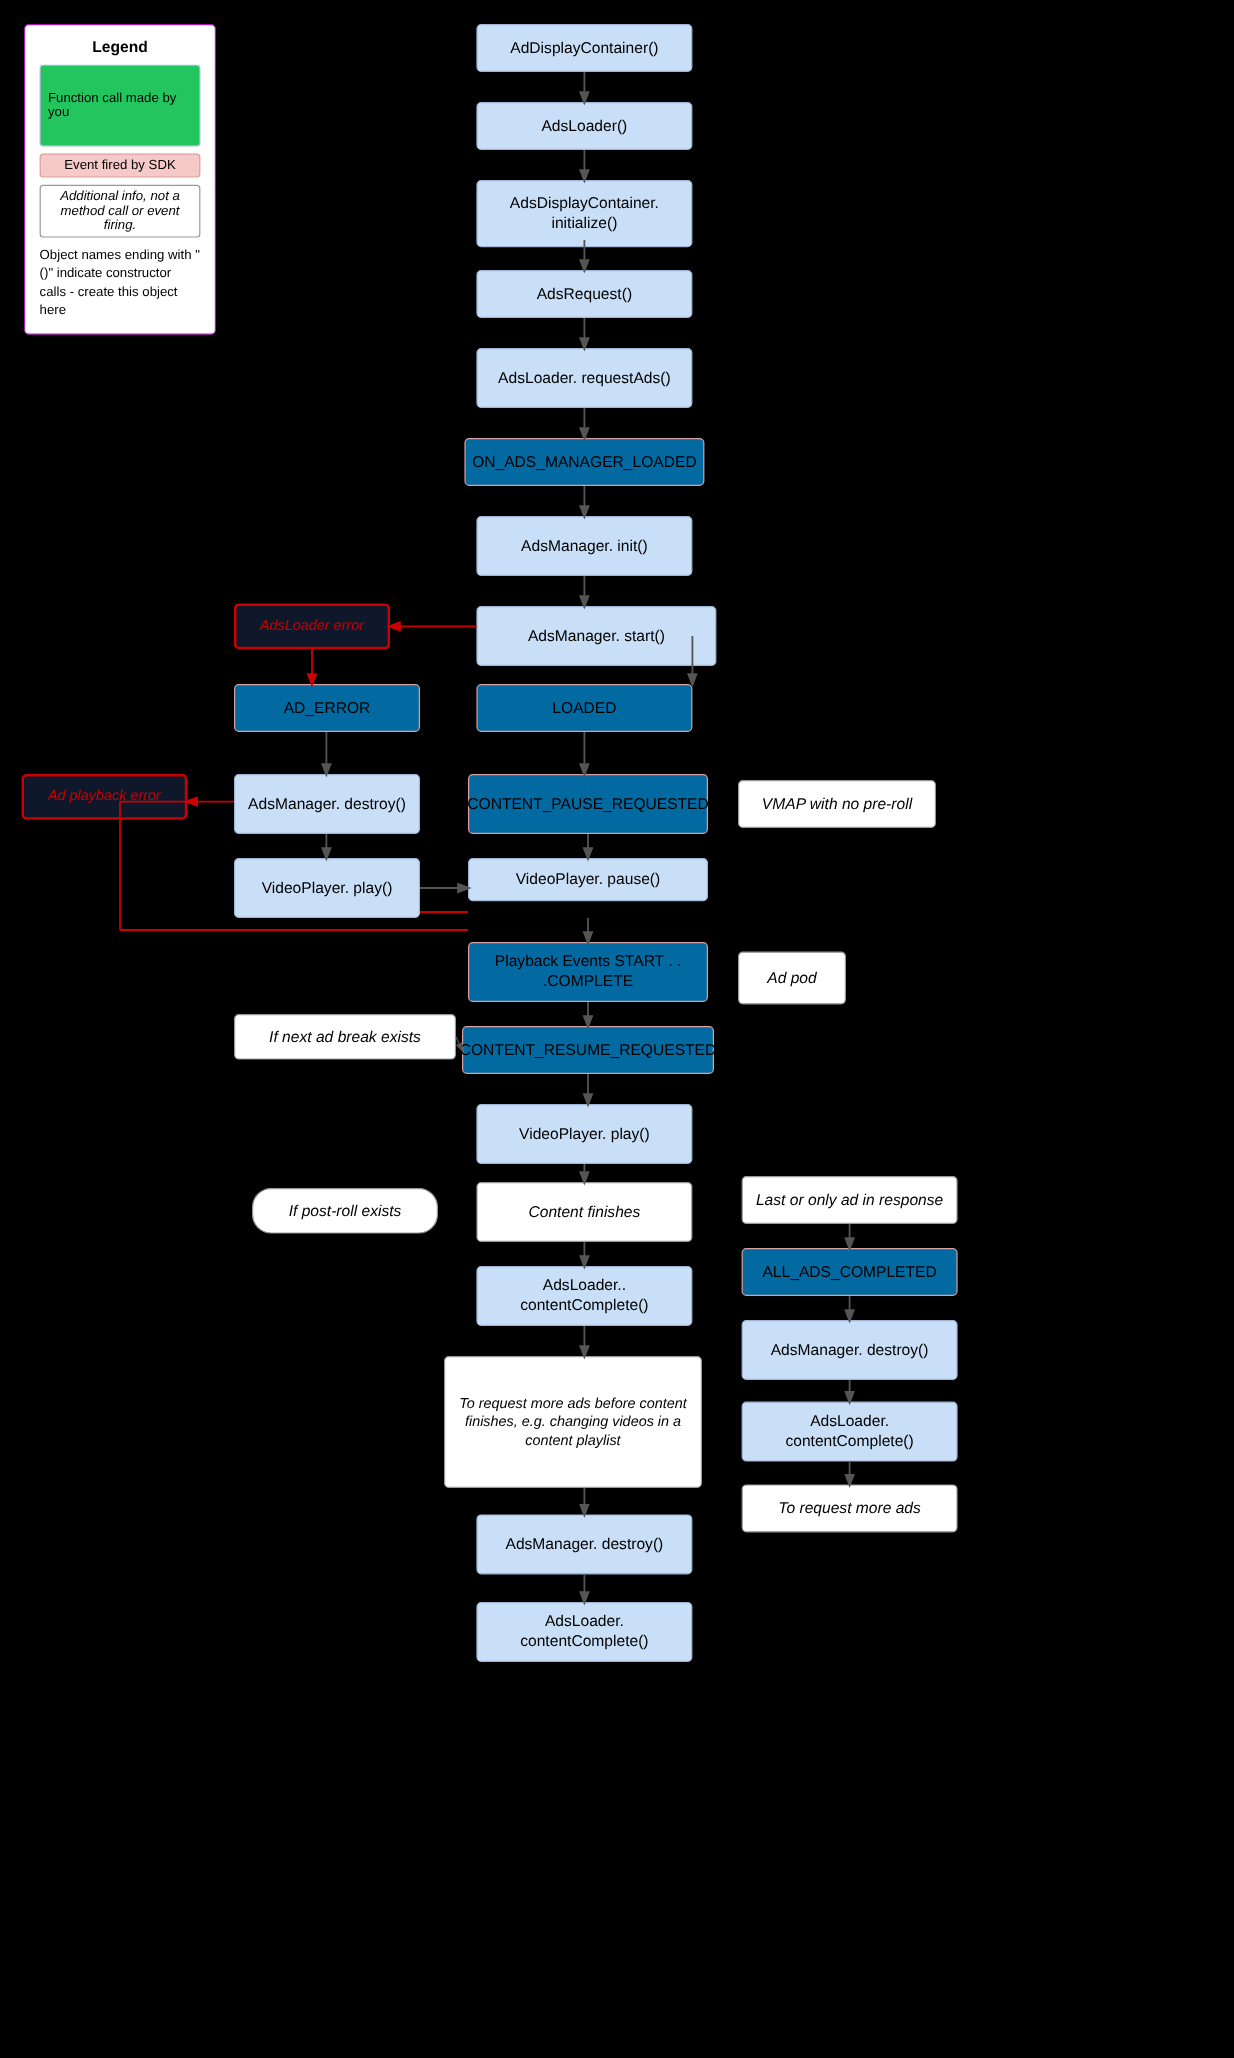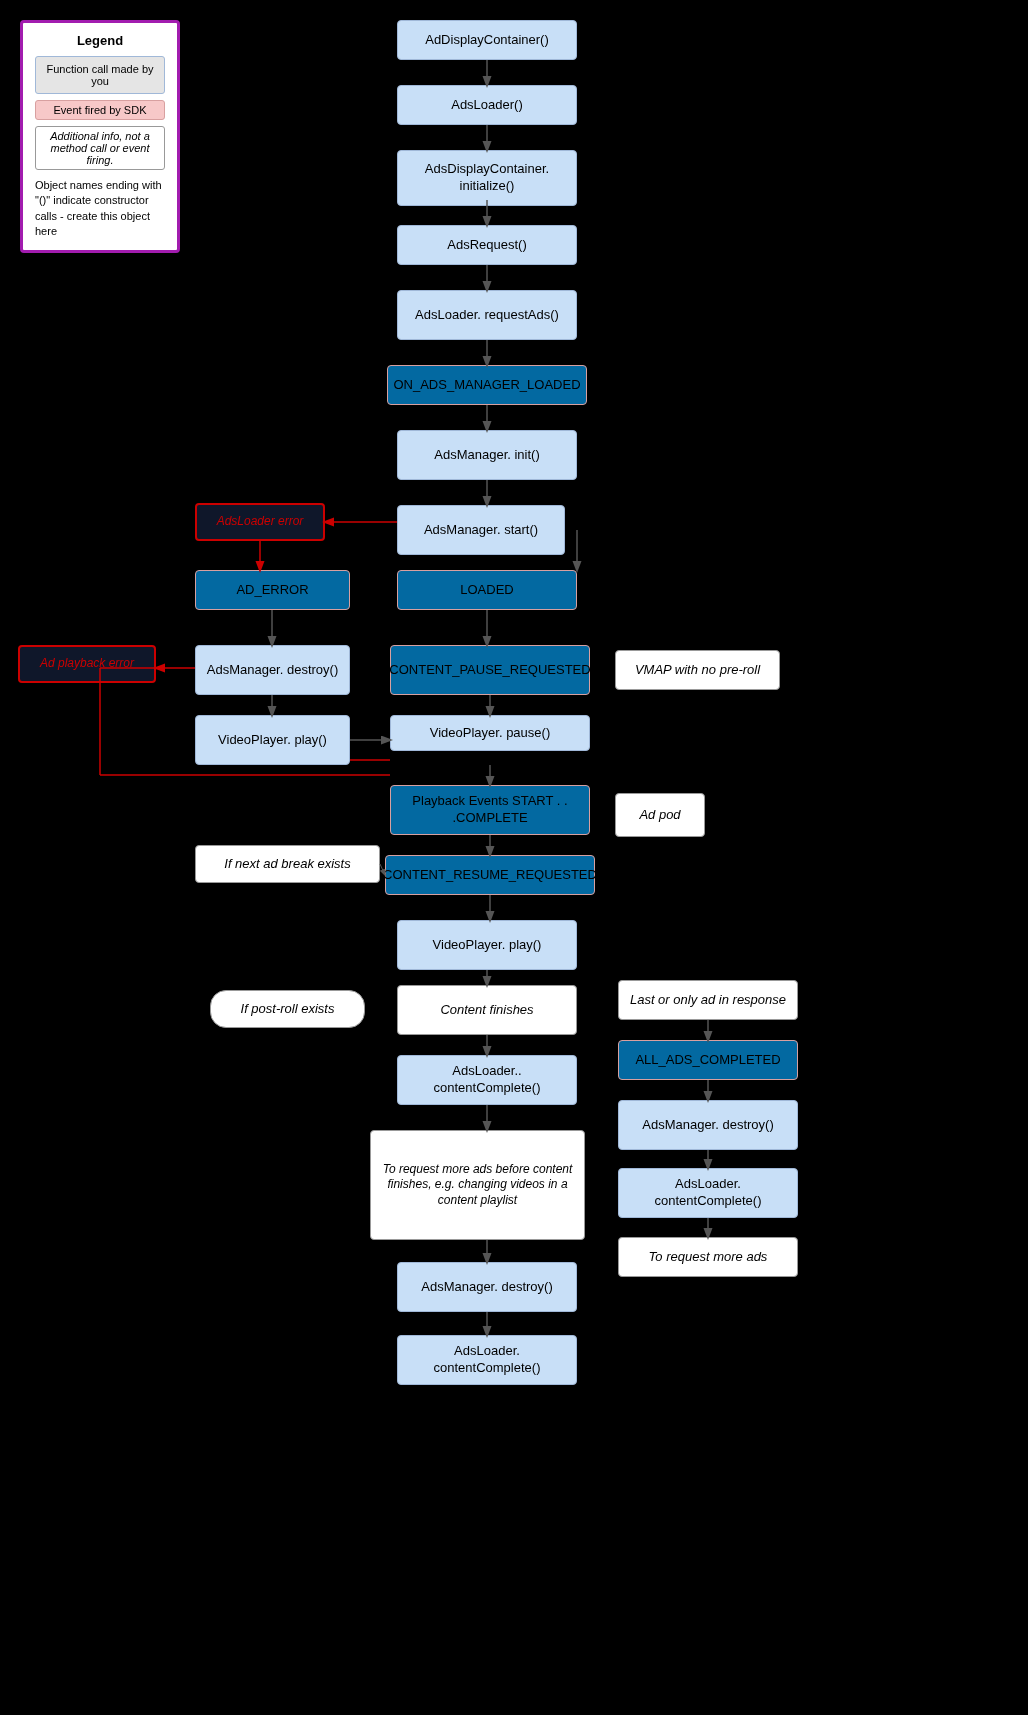--- a/index.html
+++ b/index.html
@@ -17,42 +17,41 @@
       width: 1028px;
       min-height: 1715px;
     }
 
     
     .legend {
       position: absolute;
       top: 20px;
       left: 20px;
       background: #fff;
-      border: 3px solid #a21caf;
+      border: 1px solid #a21caf;
       border-radius: 4px;
       padding: 10px 12px;
       width: 160px;
     }
     .legend-title {
       text-align: center;
       font-size: 13px;
       font-weight: bold;
       margin-bottom: 8px;
       color: #000;
     }
     .legend-item {
       margin-bottom: 6px;
     }
     .legend-box-blue {
-      background: #e5e5e5;
+      background: #22c55e;
       border: 1px solid #a0b8d8;
       border-radius: 3px;
-      padding: 6px 6px;
-      font-size: 11px;
-      text-align: center;
+      padding: 21px 6px;
+      font-size: 11px;
       color: #000;
     }
     .legend-box-pink {
       background: #f7c8c8;
       border: 1px solid #d8a0a0;
       border-radius: 3px;
       padding: 3px 6px;
       font-size: 11px;
       text-align: center;
       color: #000;
@@ -141,21 +140,21 @@
   <div class="node node-blue" style="left:397px;top:20px;width:180px;height:40px;">AdDisplayContainer()</div>
   <div class="node node-blue" style="left:397px;top:85px;width:180px;height:40px;">AdsLoader()</div>
   <div class="node node-blue" style="left:397px;top:150px;width:180px;height:56px;">AdsDisplayContainer.
 initialize()</div>
   <div class="node node-blue" style="left:397px;top:225px;width:180px;height:40px;">AdsRequest()</div>
   <div class="node node-blue" style="left:397px;top:290px;width:180px;height:50px;">AdsLoader.
 requestAds()</div>
   <div class="node node-pink" style="left:387px;top:365px;width:200px;height:40px;">ON_ADS_MANAGER_LOADED</div>
   <div class="node node-blue" style="left:397px;top:430px;width:180px;height:50px;">AdsManager.
 init()</div>
-  <div class="node node-blue" style="left:397px;top:505px;width:168px;height:50px;">AdsManager.
+  <div class="node node-blue" style="left:397px;top:505px;width:200px;height:50px;">AdsManager.
 start()</div>
 
   <div class="node node-red-border" style="left:195px;top:503px;width:130px;height:38px;font-size:12px;">AdsLoader error</div>
   <div class="node node-pink" style="left:195px;top:570px;width:155px;height:40px;">AD_ERROR</div>
   <div class="node node-pink" style="left:397px;top:570px;width:180px;height:40px;">LOADED</div>
 
   <div class="node node-red-border" style="left:18px;top:645px;width:138px;height:38px;font-size:12px;">Ad playback error</div>
   <div class="node node-blue" style="left:195px;top:645px;width:155px;height:50px;">AdsManager.
 destroy()</div>
   <div class="node node-pink" style="left:390px;top:645px;width:200px;height:50px;">CONTENT_PAUSE_REQUESTED</div>

